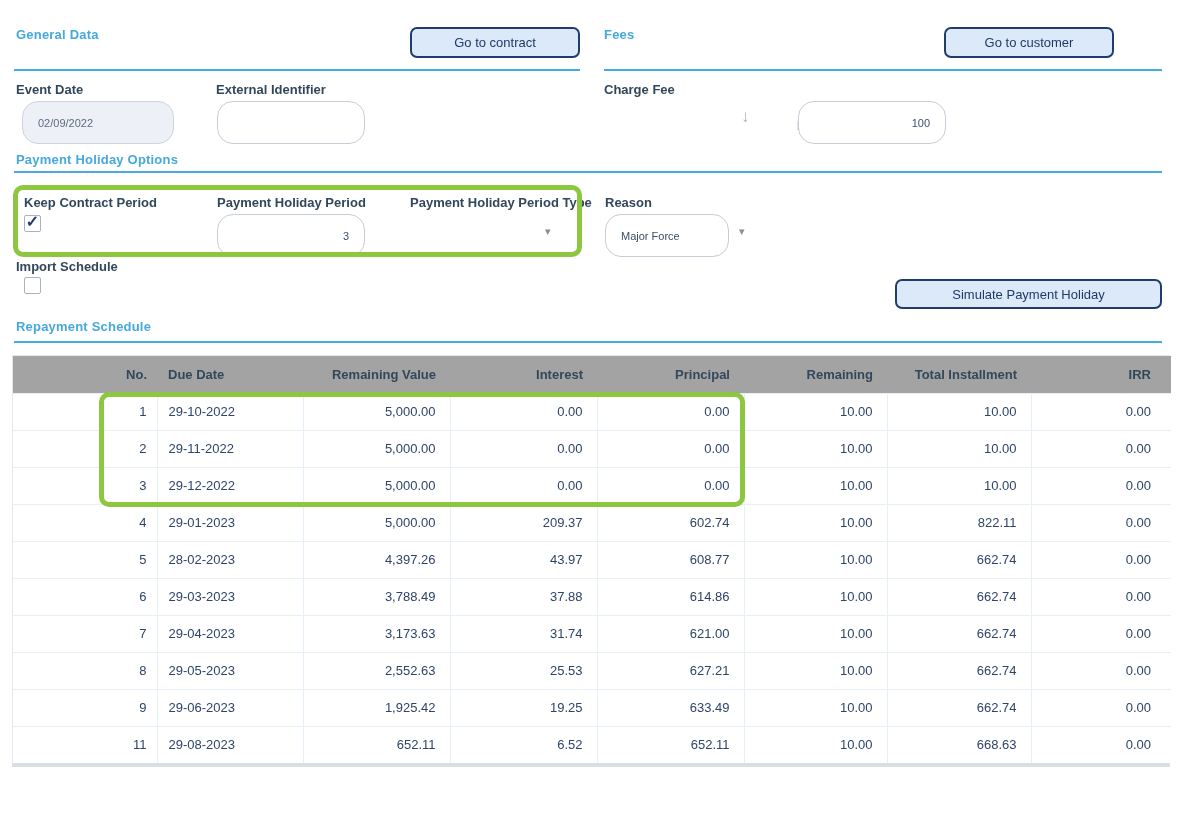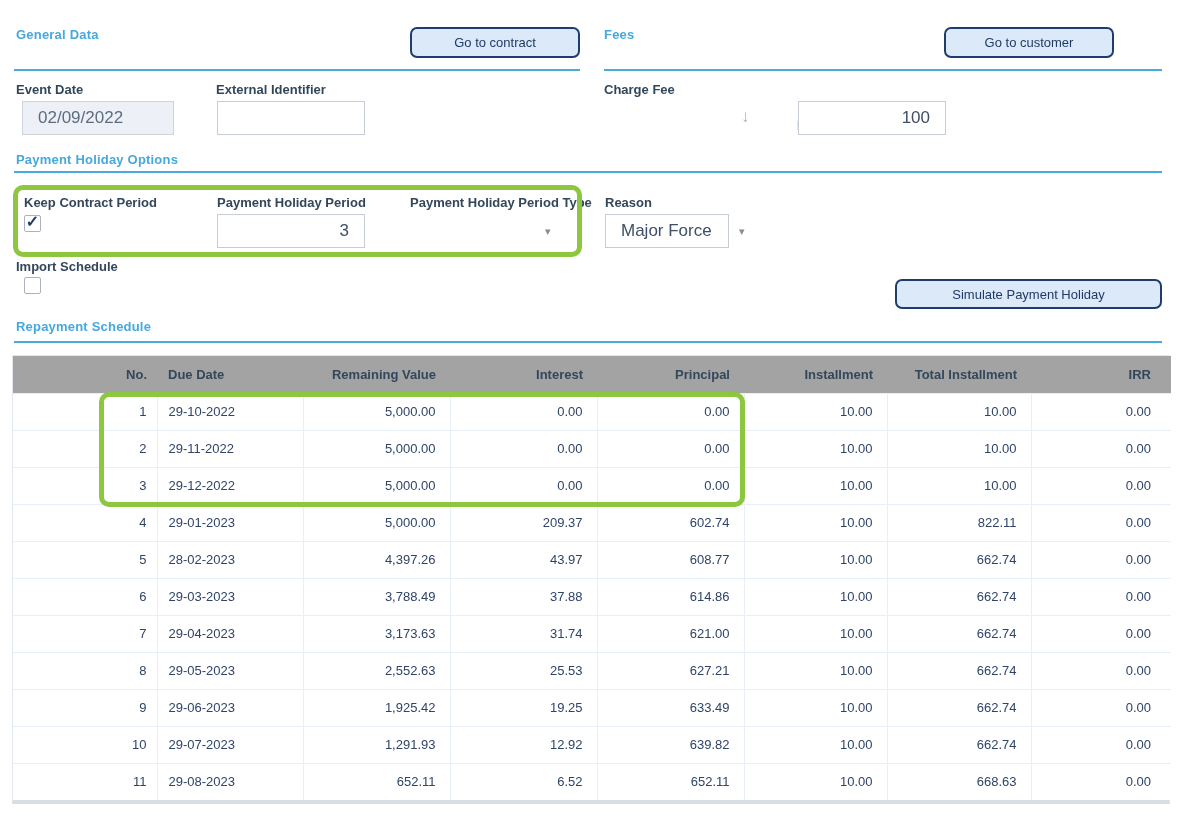--- a/index.html
+++ b/index.html
@@ -10,22 +10,22 @@
   }
   .sec-title { position:absolute; font-size:13px; font-weight:700; color:#45a9dd; letter-spacing:.2px; }
   .hr { position:absolute; height:2px; background:#48abde; }
   .btn {
     position:absolute; display:flex; align-items:center; justify-content:center;
     background:#dce9f9; border:2px solid #1e3d6e; border-radius:7px;
     color:#1f3a66; font-size:13px; cursor:pointer;
   }
   .label { position:absolute; font-size:13px; font-weight:700; color:#33475b; white-space:nowrap; }
   .field {
-    position:absolute; height:34px; border:1px solid #c7cdd6; border-radius:0; background:#fff;
-    font-size:17px; color:#3e4f66; display:flex; align-items:center; padding:0 15px;
+    position:absolute; height:43px; border:1px solid #c7cdd6; border-radius:16px; background:#fff;
+    font-size:11px; color:#3e4f66; display:flex; align-items:center; padding:0 15px;
     font-family:"Liberation Sans", sans-serif; outline:none;
   }
   input.field { display:block; line-height:32px; }
   .field.disabled { background:#eef0f7; border-color:#ced3dc; color:#5d6c7e; }
   .field.right { text-align:right; justify-content:flex-end; }
   .checkbox {
     position:absolute; width:17px; height:17px; background:#fff; border:1px solid #aab3bf;
     border-radius:2px; display:flex; align-items:center; justify-content:center; cursor:pointer;
   }
   .checkbox .check { display:none; color:#1f3a68; font-size:16px; font-weight:700; line-height:1; margin-top:-3px; }
@@ -130,21 +130,21 @@
           <col style="width:144px">
           <col style="width:140px">
       </colgroup>
       <thead>
           <tr id="table-head-row">
             <th class="c0">No.</th>
             <th class="c1">Due Date</th>
             <th class="c2">Remaining Value</th>
             <th class="c3">Interest</th>
             <th class="c4">Principal</th>
-            <th class="c5">Installment</th>
+            <th class="c5">Remaining</th>
             <th class="c6">Total Installment</th>
             <th class="c7">IRR</th>
           </tr>
         </thead>
       <tbody id="table-body">
           <tr>
             <td class="c0">1</td>
             <td class="c1">29-10-2022</td>
             <td class="c2">5,000.00</td>
             <td class="c3">0.00</td>
@@ -227,30 +227,20 @@
             <td class="c0">9</td>
             <td class="c1">29-06-2023</td>
             <td class="c2">1,925.42</td>
             <td class="c3">19.25</td>
             <td class="c4">633.49</td>
             <td class="c5">10.00</td>
             <td class="c6">662.74</td>
             <td class="c7">0.00</td>
           </tr>
           <tr>
-            <td class="c0">10</td>
-            <td class="c1">29-07-2023</td>
-            <td class="c2">1,291.93</td>
-            <td class="c3">12.92</td>
-            <td class="c4">639.82</td>
-            <td class="c5">10.00</td>
-            <td class="c6">662.74</td>
-            <td class="c7">0.00</td>
-          </tr>
-          <tr>
             <td class="c0">11</td>
             <td class="c1">29-08-2023</td>
             <td class="c2">652.11</td>
             <td class="c3">6.52</td>
             <td class="c4">652.11</td>
             <td class="c5">10.00</td>
             <td class="c6">668.63</td>
             <td class="c7">0.00</td>
           </tr>
         </tbody>

